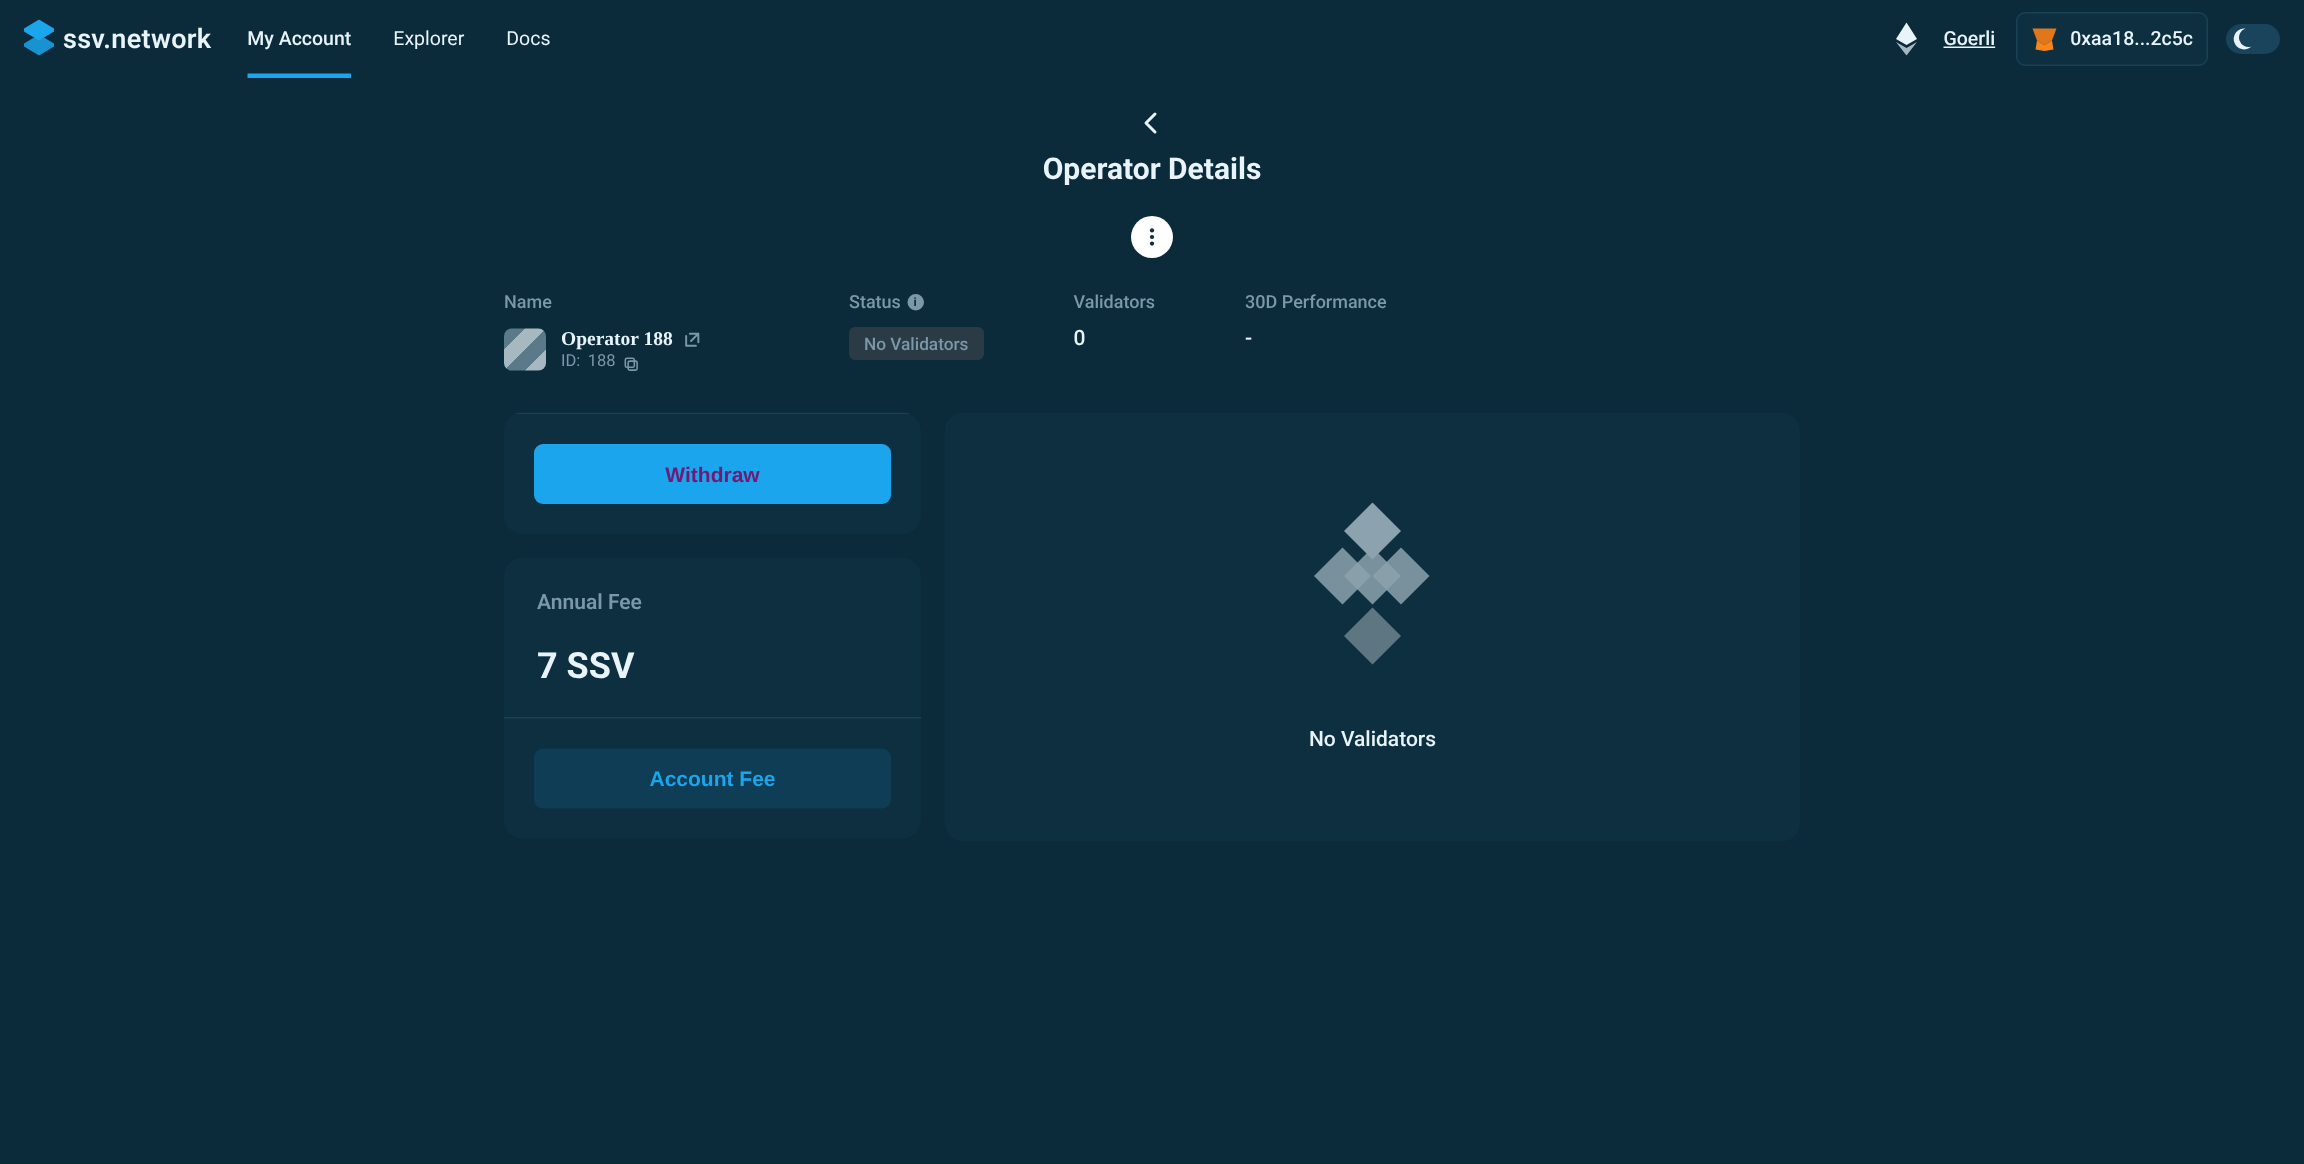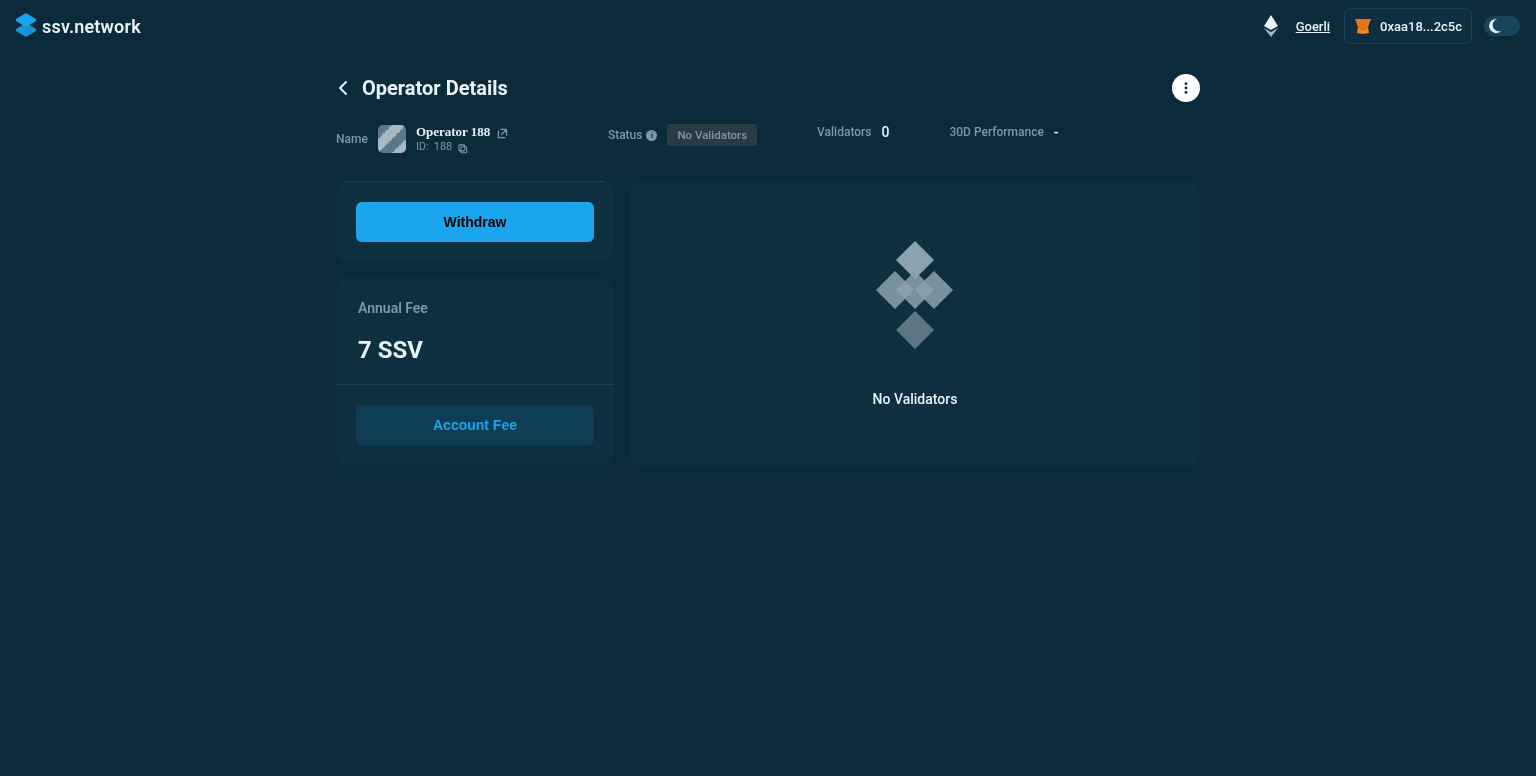--- a/index.html
+++ b/index.html
@@ -112,20 +112,21 @@
   .main {
     width: 864px;
     margin: 0 auto;
     padding-top: 22px;
   }
   .page-header {
     display: flex;
     align-items: center;
     gap: 10px;
     margin-bottom: 22px;
+    flex-direction: column;
   }
   .back-btn {
     width: 16px;
     height: 16px;
     cursor: pointer;
   }
   .page-title { font-size: 20px; font-weight: 700; }
   .header-spacer { flex: 1; }
   .kebab-btn {
     width: 28px;
@@ -138,21 +139,21 @@
     cursor: pointer;
   }
   .kebab-btn svg { color: #0b2a3a; }
 
   .stats-row {
     display: flex;
     gap: 60px;
     margin-bottom: 28px;
     align-items: flex-start;
   }
-  .stat-block { display: flex; flex-direction: row; gap: 10px; }
+  .stat-block { display: flex; flex-direction: column; gap: 10px; }
   .stat-label {
     font-size: 12px;
     color: var(--text-dim);
     font-weight: 500;
     display: flex;
     align-items: center;
     gap: 4px;
   }
   .status-pill {
     display: inline-block;
@@ -210,21 +211,21 @@
   .btn {
     width: calc(100% - 40px);
     margin: 20px 20px 20px;
     height: 40px;
     border: none;
     border-radius: 6px;
     font-size: 14px;
     font-weight: 600;
     cursor: pointer;
   }
-  .btn-primary { background: var(--accent); color: #000000; }
+  .btn-primary { background: var(--accent); color: #701a75; }
   .btn-secondary { background: rgba(27,165,236,0.12); color: var(--accent); }
 
   .right-panel {
     flex: 1;
     background: var(--bg-card);
     border-radius: 12px;
     display: flex;
     flex-direction: column;
     align-items: center;
     justify-content: center;
@@ -241,20 +242,31 @@
   <div class="brand">
     <span class="brand-logo">
       <svg viewBox="0 0 20 26" width="20" height="26">
         <polygon points="10,0 20,6 20,8 10,14 0,8 0,6" fill="#1ba5ec"></polygon>
         <polygon points="10,10 20,16 20,18 10,24 0,18 0,16" fill="#1ba5ec" opacity="0.85"></polygon>
       </svg>
     </span>
     <span class="brand-text">ssv.network</span>
   </div>
 
+  <div class="nav-links">
+    <div class="nav-link active">
+      <span>My Account</span>
+    </div>
+    <div class="nav-link">
+      <span>Explorer</span>
+    </div>
+    <div class="nav-link">
+      <span>Docs</span>
+    </div>
+  </div>
 
   <div class="nav-spacer"></div>
 
   <div class="net-indicator">
     <span class="eth-icon">
       <svg viewBox="0 0 14 22" width="14" height="22">
         <polygon points="7,0 14,11 7,15 0,11" fill="#e8f4fa"></polygon>
         <polygon points="7,17 14,13 7,22 0,13" fill="#e8f4fa" opacity="0.7"></polygon>
       </svg>
     </span>

